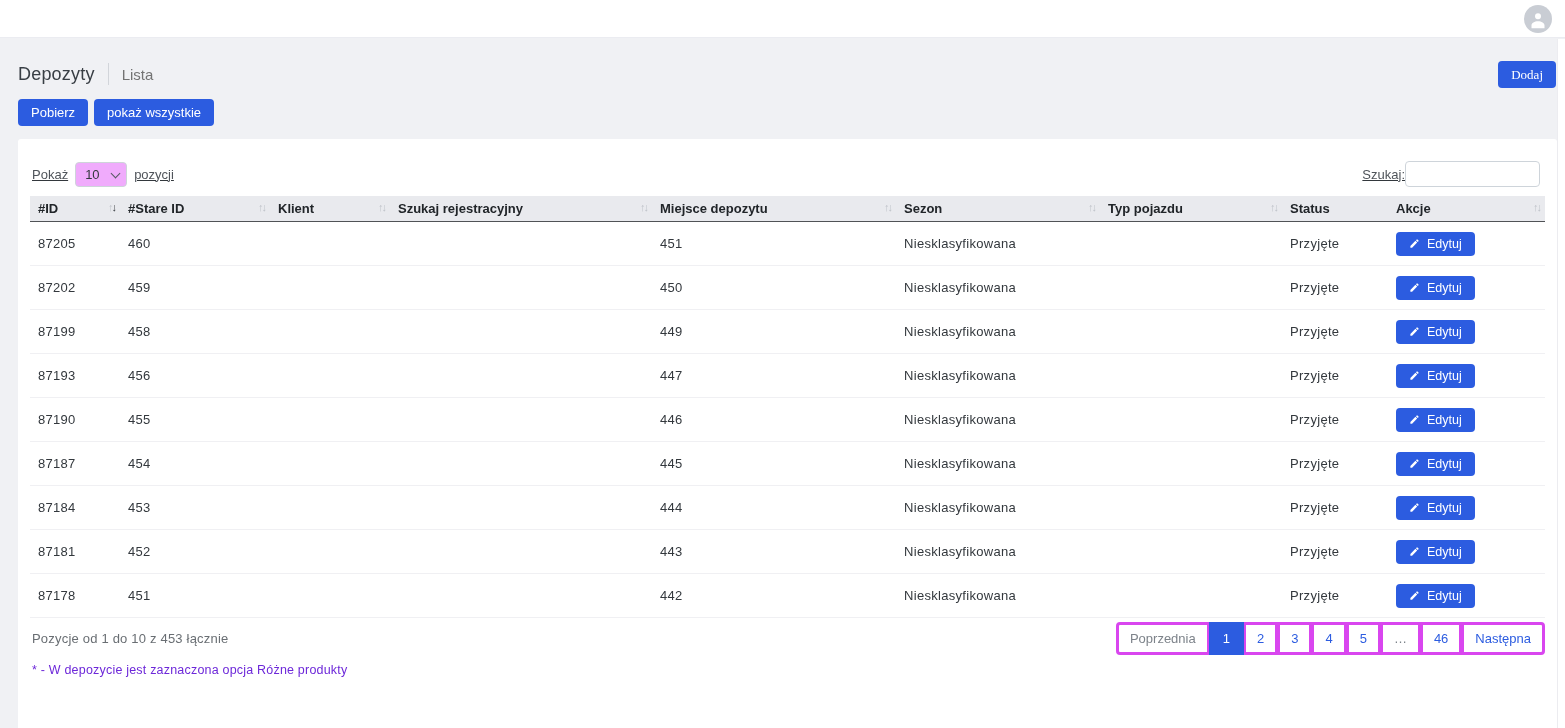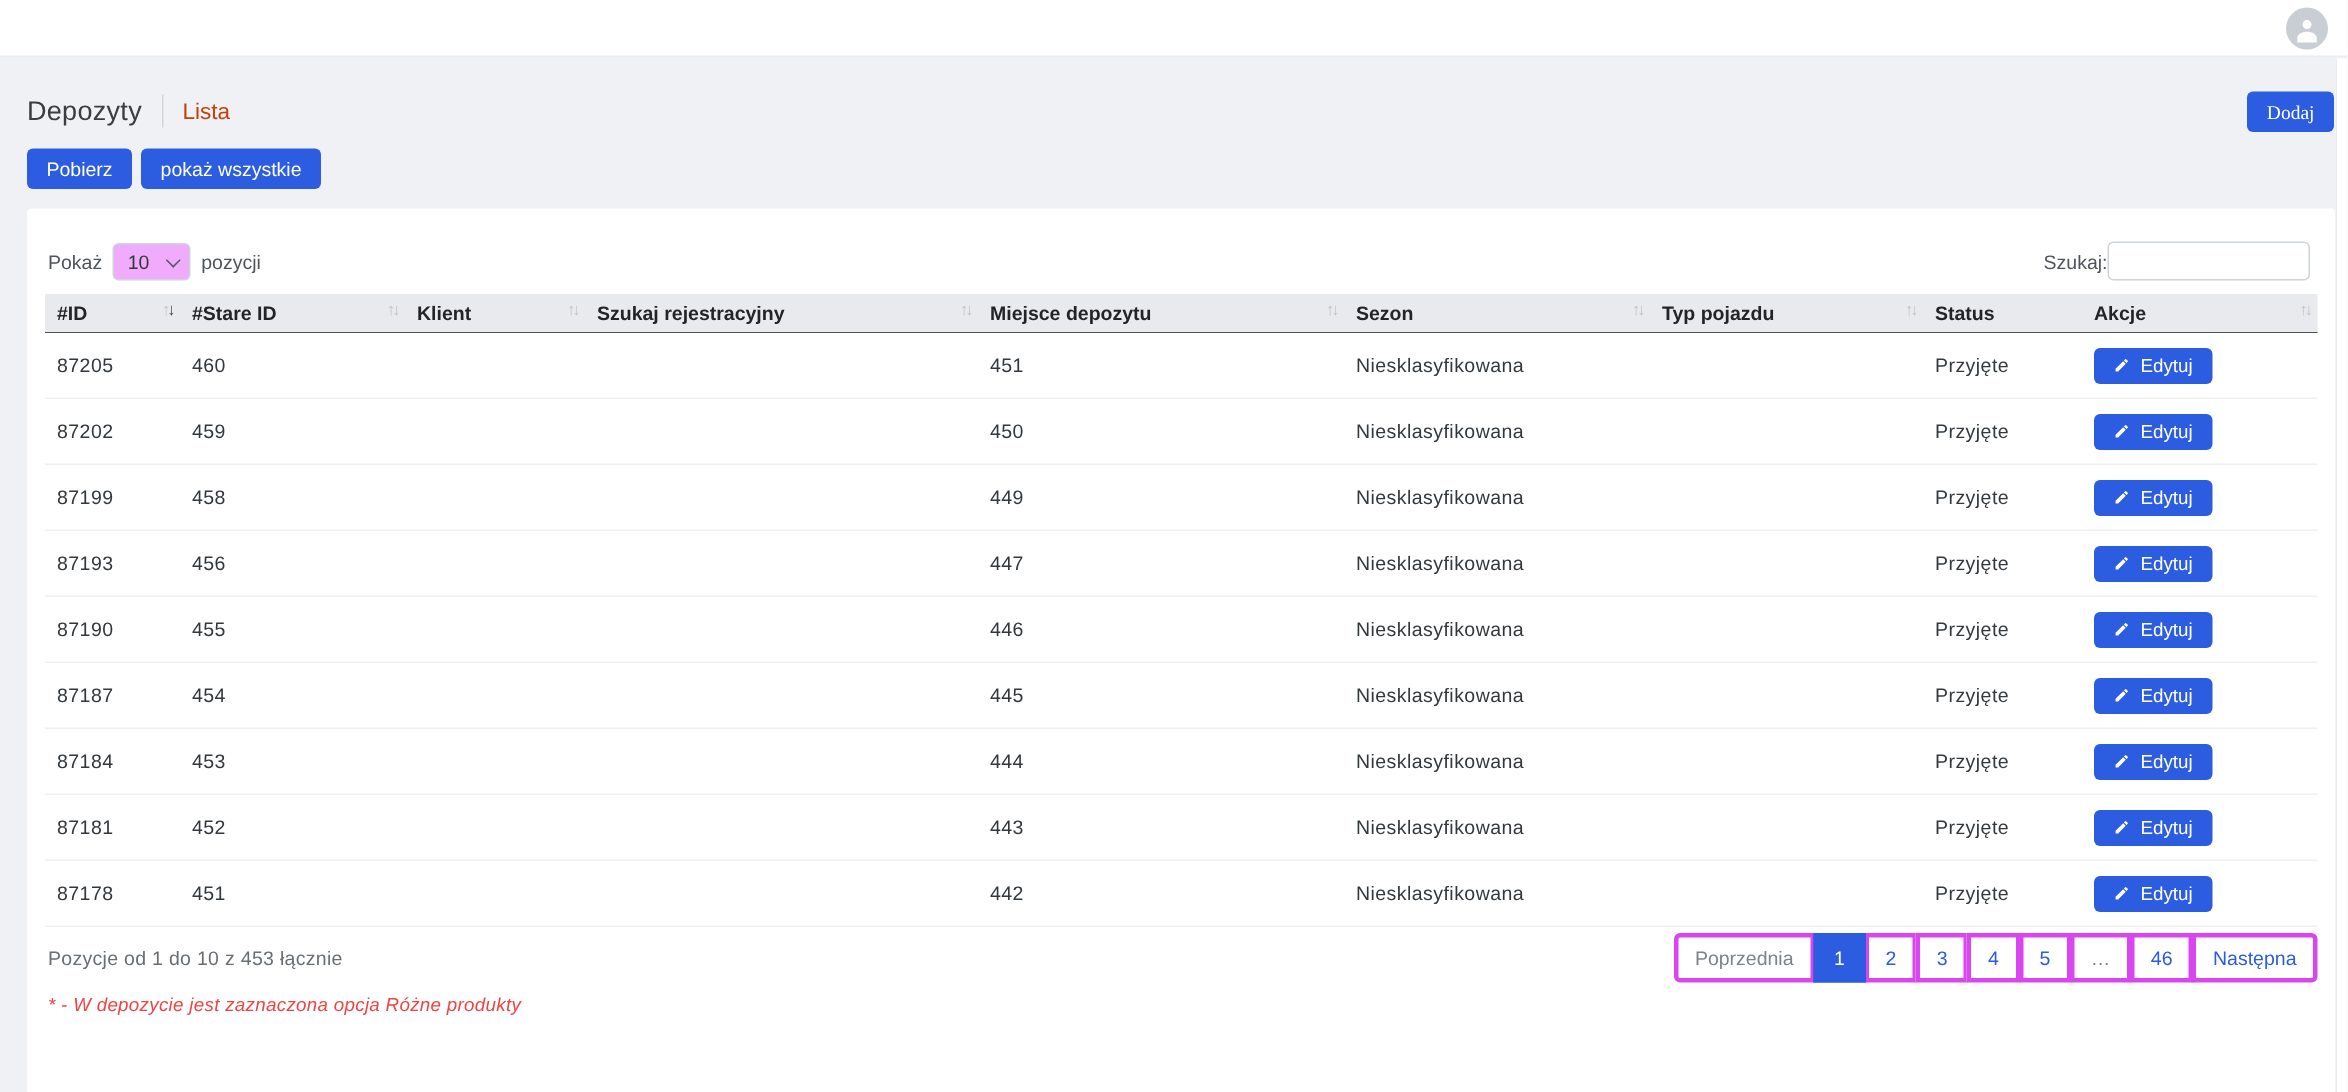--- a/index.html
+++ b/index.html
@@ -19,33 +19,33 @@
   .avatar svg { width:20px; height:20px; margin-top:5px; }
   
   .scroll-strip {
     position:absolute; top:39px; right:0; width:8px; height:689px;
     background:#ffffff; border-left:1px solid #ececf0; z-index:10;
   }
   
   .page-head { display:flex; align-items:center; padding:24px 9px 0 18px; height:48px; }
   .page-title { font-size:18px; font-weight:500; color:#383e44; letter-spacing:0.2px; }
   .title-divider { width:1px; height:22px; background:#d2d5da; margin:0 13px; }
-  .breadcrumb { font-size:15px; color:#c2410c; }
+  .breadcrumb { font-size:15px; color:#737373; }
   .btn {
     background:var(--primary); color:#fff; border:none; border-radius:4px;
     font-family:inherit; font-size:13px; padding:6px 13px; cursor:pointer; line-height:15px;
   }
   .add-btn { margin-left:auto;font-family:Liberation Serif, serif; }
   .toolbar { display:flex; gap:6px; padding:13px 9px 0 18px; }
   
   .card {
     margin:13px 8px 0 18px; background:#ffffff; border-radius:3px 3px 0 0;
     height:600px; padding:12px; overflow:hidden;
   }
-  .controls-row { display:flex; justify-content:space-between; align-items:center; margin:10px 0 9px; }
+  .controls-row { display:flex; justify-content:space-between; align-items:center; margin:10px 0 9px;text-decoration:underline; }
   .length-control { display:flex; align-items:center; gap:7px; font-size:13px; color:#4f545a; padding-left:2px; }
   .select-wrap { position:relative; display:inline-block; }
   .select-wrap select {
     appearance:none; -webkit-appearance:none; width:52px; height:25px;
     border:1px solid #ced4da; border-radius:4px; background:#f0abfc;
     font-family:inherit; font-size:13px; color:#33383d; padding:0 18px 0 9px; cursor:pointer;
   }
   .select-wrap::after {
     content:""; position:absolute; right:8px; top:8px; width:6px; height:6px;
     border-right:1.5px solid #555a60; border-bottom:1.5px solid #555a60;
@@ -82,21 +82,21 @@
   .pagination { display:flex; }
   .page-btn {
     border:3px solid #d946ef; background:#fff; color:var(--primary);
     font-family:inherit; font-size:13px; padding:6px 11px; margin-left:-1px; cursor:pointer; line-height:15px;
   }
   .page-btn:first-child { border-radius:4px 0 0 4px; margin-left:0; }
   .page-btn:last-child { border-radius:0 4px 4px 0; }
   .page-btn.prev { color:#7d838a; }
   .page-btn.ellipsis { color:#7d838a; cursor:default; }
   .page-btn.active { background:var(--primary); border-color:var(--primary); color:#fff; position:relative; z-index:1; }
-  .footnote { font-size:12.5px; color:#ef4444; margin-top:8px; padding-left:2px; letter-spacing:0.2px;font-style:italic; }
+  .footnote { font-size:12.5px; color:#6d28d9; margin-top:8px; padding-left:2px; letter-spacing:0.2px; }
 </style>
 </head>
 <body>
 
 <div class="topbar">
   <div class="avatar">
     <svg viewBox="0 0 24 24">
       <path fill="#ffffff" d="M12 11.2a3.6 3.6 0 1 0 0-7.2 3.6 3.6 0 0 0 0 7.2zm0 2.2c-4.2 0-7.8 2.1-7.8 4.9V22h15.6v-3.7c0-2.8-3.6-4.9-7.8-4.9z"></path>
     </svg>
   </div>

